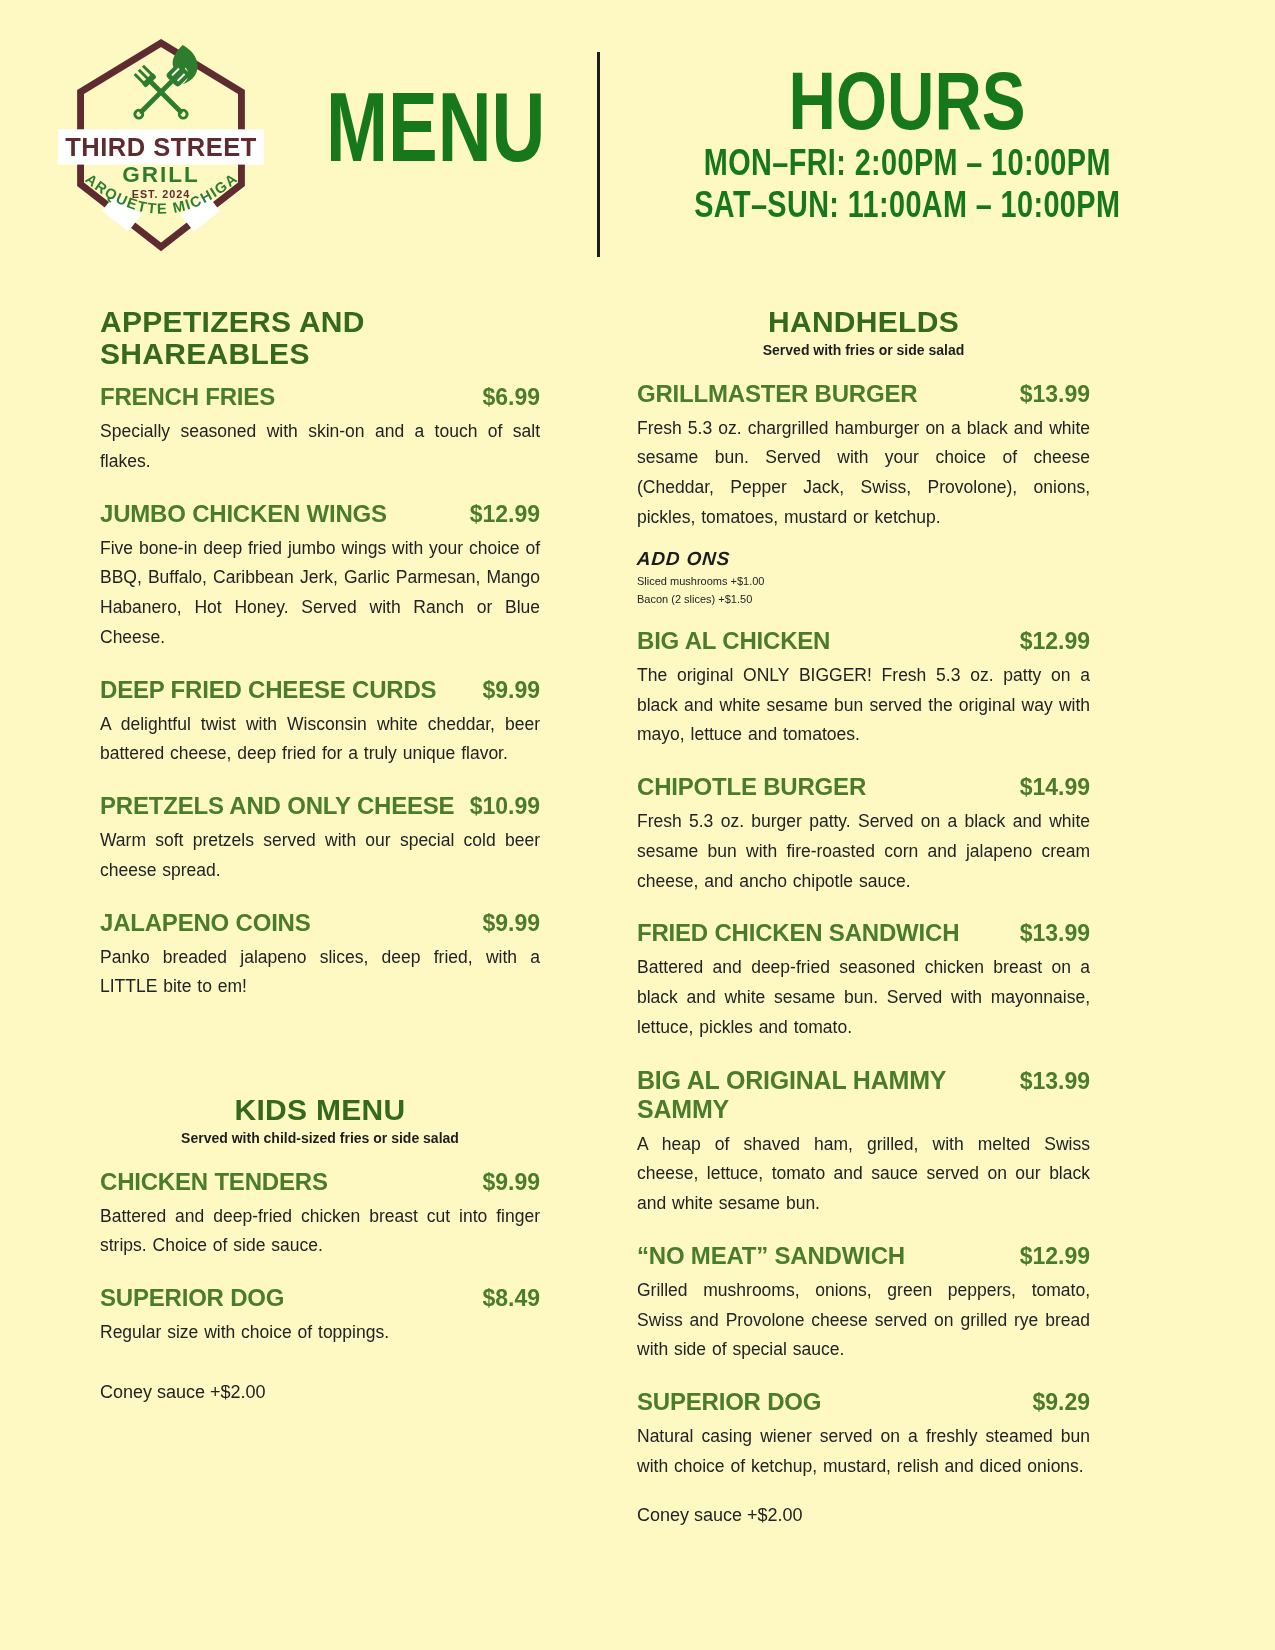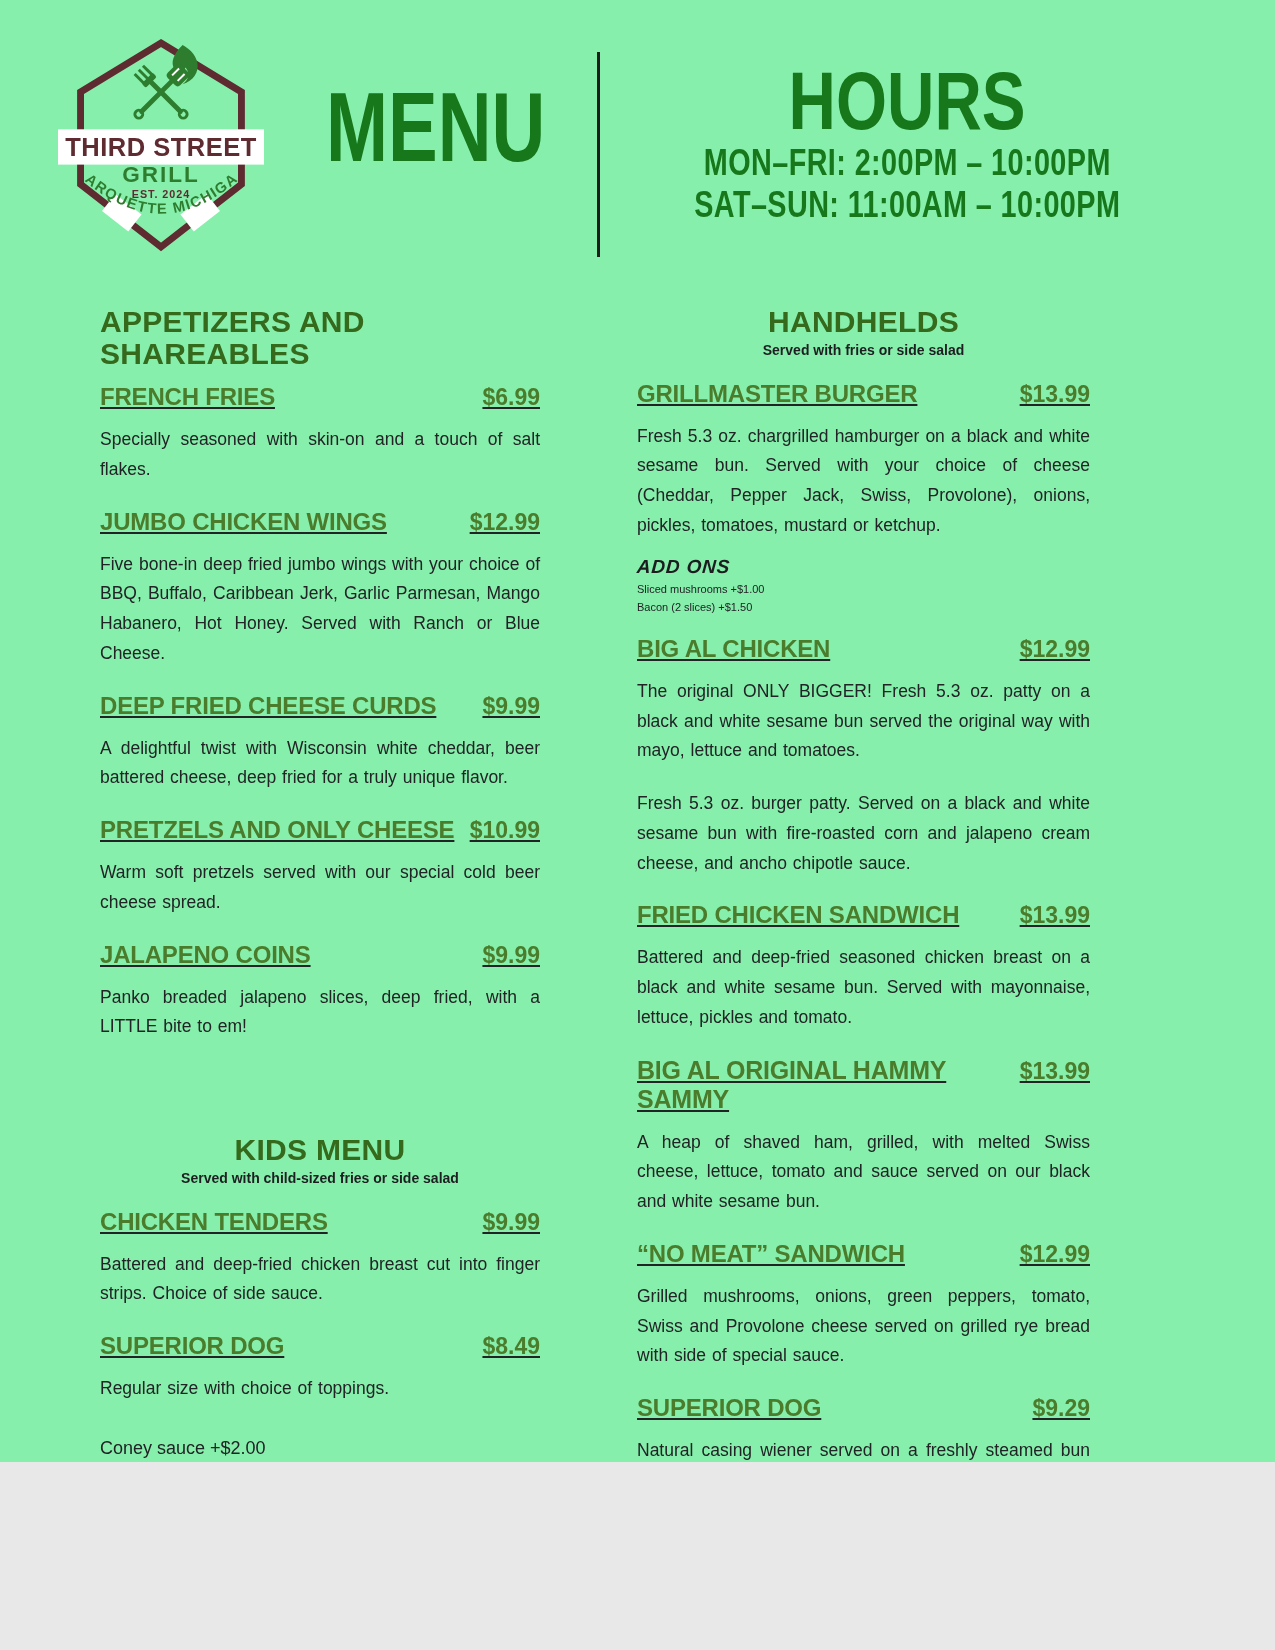--- a/index.html
+++ b/index.html
@@ -1,20 +1,20 @@
 <!DOCTYPE html>
 <html><head>
 <meta charset="utf-8">
 <style>
   html,body{margin:0;padding:0;background:#e8e8e8;}
   .page{
     position:relative;
-    width:1275px;height:1462px;
+    width:1275px;height:1650px;
     margin:0 auto;
-    background:#86efac;
+    background:#fef9c3;
     font-family:"Liberation Sans", sans-serif;
     color:#212325;
     overflow:hidden;
   }
   
   .header{position:relative;height:300px;}
   .logo{position:absolute;left:58px;top:36px;width:206px;height:218px;}
   .menu-title{
     position:absolute;left:326px;top:78px;
     font-size:98px;font-weight:bold;color:#17781b;line-height:1;
@@ -32,26 +32,26 @@
   .col-right{margin-left:31px;width:453px;padding-bottom:30px;}
   .section-title{
     font-weight:bold;font-size:30px;color:#35691c;letter-spacing:0.3px;line-height:1.05;
     margin:6px 0 14px 0;
   }
   .section-title.centered{text-align:center;margin-bottom:4px;}
   .section-subtitle{
     text-align:center;font-weight:bold;font-size:14px;color:#1c1e20;margin:0 0 22px 0;
   }
   .item{margin-bottom:23px;}
-  .item-head{display:flex;justify-content:space-between;align-items:baseline;text-decoration:underline;}
+  .item-head{display:flex;justify-content:space-between;align-items:baseline;}
   .item-name{font-weight:bold;font-size:24px;color:#4a7c2c;letter-spacing:-0.2px;}
   .item-name.tight{font-size:25px;}
   .item-price{font-weight:bold;font-size:23px;color:#4a7c2c;margin-left:10px;white-space:nowrap;}
   .item-desc{
-    margin:14px 0 0 0;font-size:17.5px;line-height:1.7;color:#212325;
+    margin:6px 0 0 0;font-size:17.5px;line-height:1.7;color:#212325;
     text-align:justify;text-align-last:left;word-spacing:1px;
   }
   .addons{margin:-8px 0 18px 0;}
   .addons-title{
     display:inline-block;font-style:italic;font-weight:bold;font-size:19px;
     letter-spacing:0.8px;transform:skewX(-4deg);color:#1b1d1f;margin-bottom:2px;
   }
   .addon-line{font-size:11px;line-height:1.7;color:#212325;}
   .note{font-size:18px;color:#212325;margin-top:34px;}
   .kids-section{margin-top:92px;}
@@ -210,20 +210,24 @@
 
       <div class="item">
         <div class="item-head">
           <span class="item-name">BIG AL CHICKEN</span>
           <span class="item-price">$12.99</span>
         </div>
         <p class="item-desc">The original ONLY BIGGER! Fresh 5.3 oz. patty on a black and white sesame bun served the original way with mayo, lettuce and tomatoes.</p>
       </div>
 
       <div class="item">
+        <div class="item-head">
+          <span class="item-name">CHIPOTLE BURGER</span>
+          <span class="item-price">$14.99</span>
+        </div>
         <p class="item-desc">Fresh 5.3 oz. burger patty. Served on a black and white sesame bun with fire-roasted corn and jalapeno cream cheese, and ancho chipotle sauce.</p>
       </div>
 
       <div class="item">
         <div class="item-head">
           <span class="item-name">FRIED CHICKEN SANDWICH</span>
           <span class="item-price">$13.99</span>
         </div>
         <p class="item-desc">Battered and deep-fried seasoned chicken breast on a black and white sesame bun. Served with mayonnaise, lettuce, pickles and tomato.</p>
       </div>

